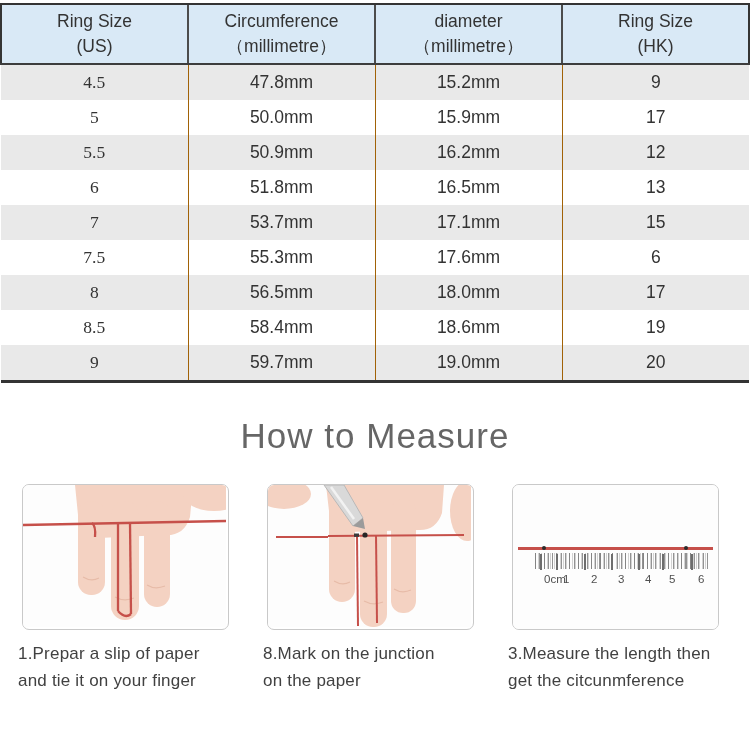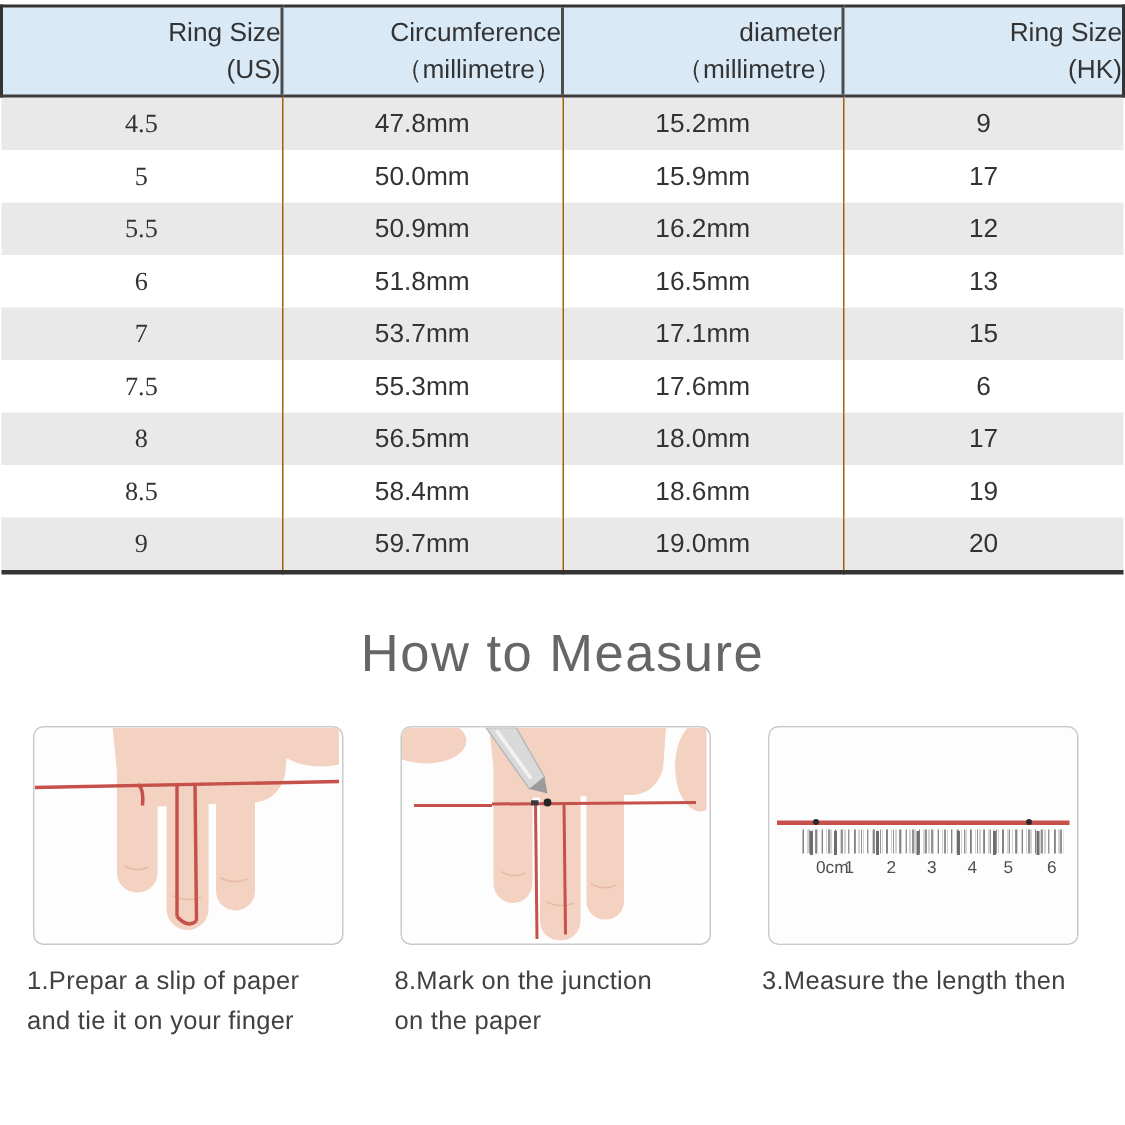--- a/index.html
+++ b/index.html
@@ -9,21 +9,21 @@
   }
   
   .size-table{
     width:750px;border-collapse:collapse;table-layout:fixed;
     margin-top:3px;border-bottom:3px solid #343434;
   }
   .size-table th{
     background:#d9e9f6;height:58px;font-weight:normal;
     font-size:17.5px;line-height:1.45;color:#333;
     border-top:2px solid #343434;border-bottom:2px solid #3d3d3d;
-    border-left:2px solid #4c4c4c;padding:0;text-align:right;vertical-align:middle;
+    border-left:2px solid #4c4c4c;padding:0;text-align:center;vertical-align:middle;
   }
   .size-table th:first-child{border-left:2px solid #343434;}
   .size-table th:last-child{border-right:2px solid #343434;}
   .size-table td{
     height:35px;text-align:center;vertical-align:middle;
     font-size:17.5px;color:#333;padding:0;
     border-left:1px solid #a16207;
   }
   .size-table td:first-child{border-left:none;font-family:Liberation Serif, serif;}
   .size-table tbody tr:nth-child(odd) td{background:#e9e9e9;}
@@ -244,17 +244,18 @@
               <span class="ruler-num" style="left: 78px;">2</span>
               <span class="ruler-num" style="left: 105px;">3</span>
               <span class="ruler-num" style="left: 132px;">4</span>
               <span class="ruler-num" style="left: 156px;">5</span>
               <span class="ruler-num" style="left: 185px;">6</span>
             </div>
         </div>
       </div>
       <div class="caption">
         <span>3.Measure the length then</span><br>
+        <span>get the citcunmference</span>
       </div>
     </div>
 
   </div>
 </div>
 
 </body></html>

